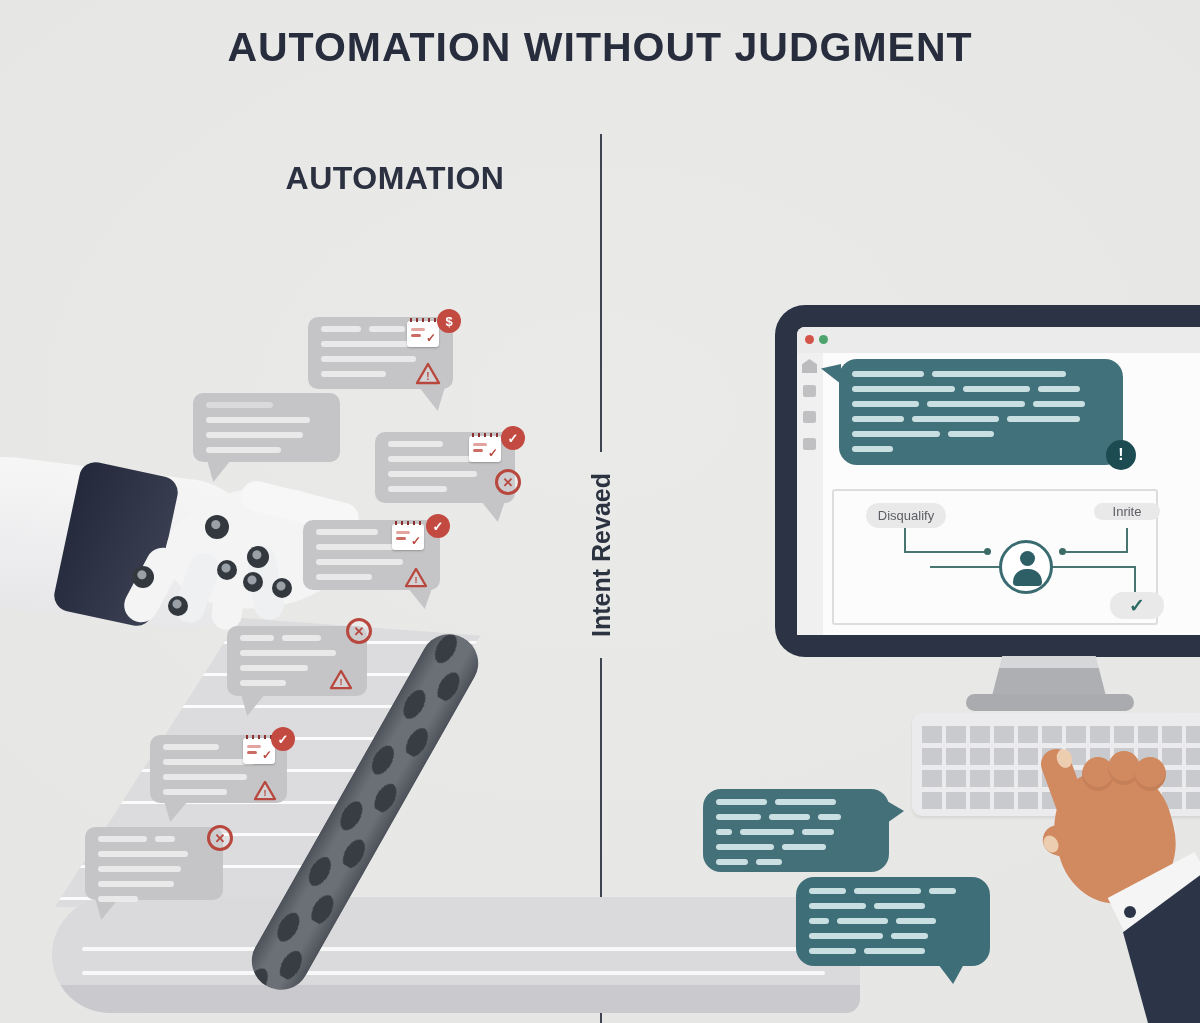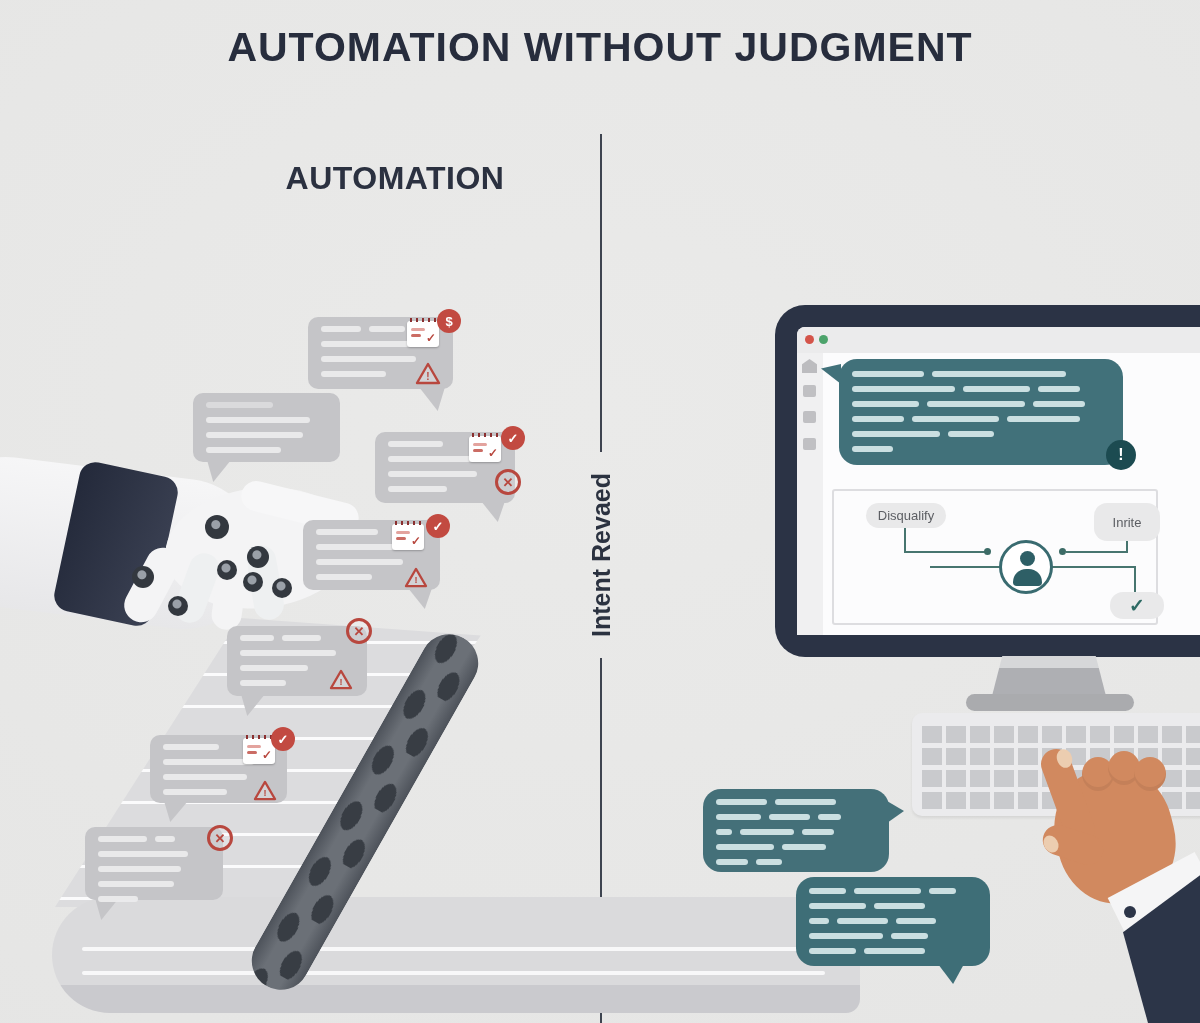--- a/index.html
+++ b/index.html
@@ -339,21 +339,21 @@
   <div class="abs panel"></div>
   <div class="abs fl" style="left:904px;top:528px;width:2px;height:25px;"></div>
   <div class="abs fl" style="left:904px;top:551px;width:84px;height:2px;"></div>
   <div class="abs fdot" style="left:984px;top:548px;"></div>
   <div class="abs fl" style="left:1126px;top:528px;width:2px;height:25px;"></div>
   <div class="abs fl" style="left:1066px;top:551px;width:62px;height:2px;"></div>
   <div class="abs fdot" style="left:1059px;top:548px;"></div>
   <div class="abs fl" style="left:930px;top:566px;width:206px;height:2px;"></div>
   <div class="abs fl" style="left:1134px;top:566px;width:2px;height:30px;"></div>
   <div class="abs pill" style="left:866px;top:503px;width:80px;height:25px;">Disqualify</div>
-  <div class="abs pill" style="left:1094px;top:503px;width:66px;height:38px;">Inrite</div>
+  <div class="abs pill" style="left:1094px;top:503px;width:66px;height:17px;">Inrite</div>
   <div class="abs person">
     <div class="p-head"></div>
     <div class="p-body"></div>
   </div>
   <div class="abs pill chk" style="left:1110px;top:592px;width:54px;height:27px;">✓</div>
 
   <div class="abs neck"></div>
   <div class="abs base"></div>
   <div class="abs kb"></div>
   <div class="abs keys"></div>

